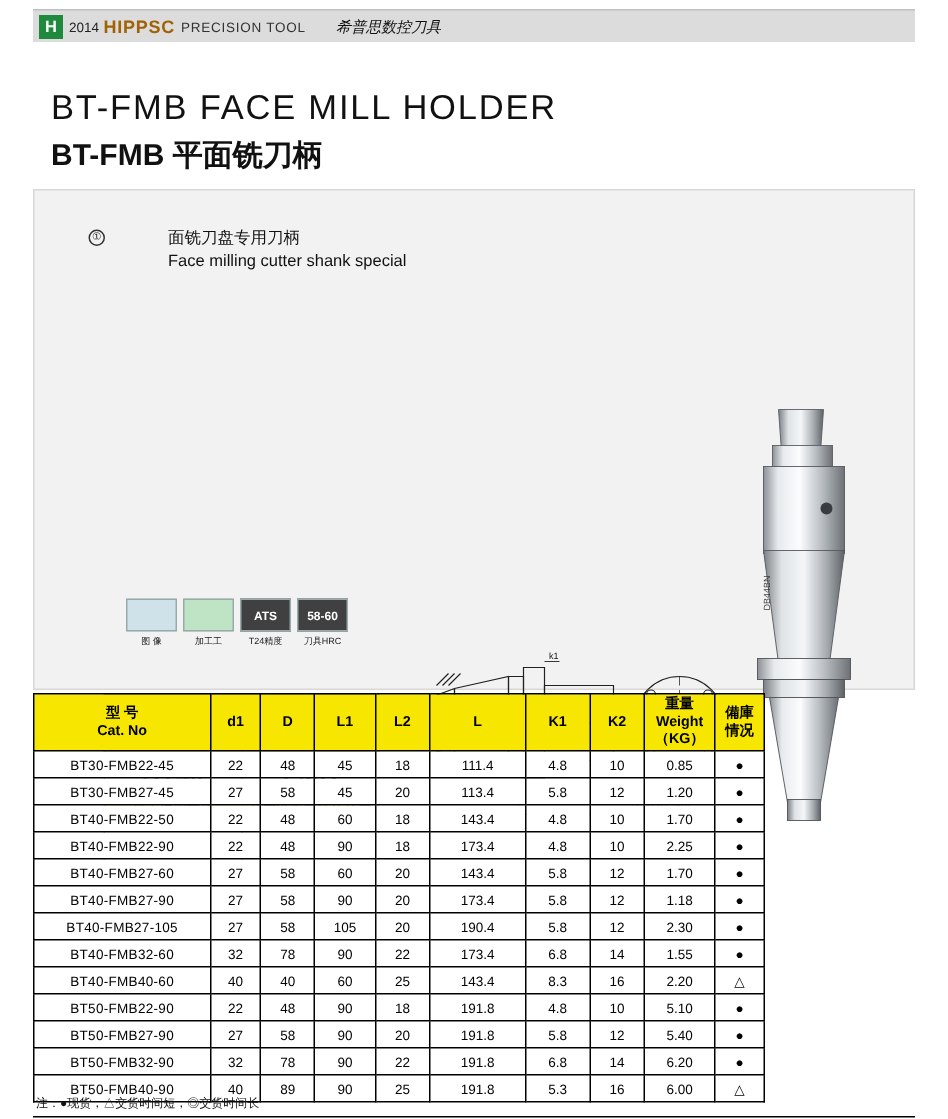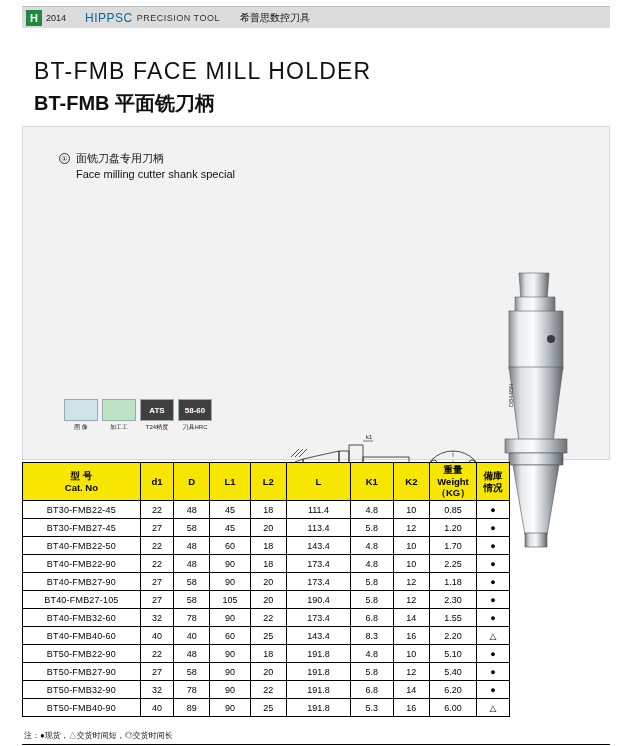--- a/index.html
+++ b/index.html
@@ -31,29 +31,28 @@
     color: #fff;
     font-size: 11px;
     font-weight: bold;
     display: flex; align-items:center; justify-content:center;
     margin-right: 4px;
   }
   .topbar .year {
     font-size: 9px; color: #222; margin-right: 3px;
   }
   .topbar .brand-en {
-    font-size: 12px; font-weight: normal; letter-spacing: .5px; color:#0369a1;
+    font-size: 12px; font-weight: bold; letter-spacing: .5px; color:#a16207;
     margin-right: 4px;
-    margin-left: 16px;
   }
   .topbar .brand-sub {
     font-size: 9px; color: #333; margin-right: 20px; letter-spacing: .5px;
   }
   .topbar .brand-cn {
-    font-size: 10px; color: #111;
+    font-size: 10px; color: #111; font-style: italic;
   }
 
   
   .title-en {
     position:absolute; left: 34px; top: 58px;
     font-size: 23px; letter-spacing: 1.2px; font-weight: 400; color:#111;
   }
   .title-cn {
     position:absolute; left: 34px; top: 90px;
     font-size: 20px; font-weight: bold; color:#111;
@@ -62,33 +61,33 @@
   
   .panel {
     position:absolute;
     left: 22px; top: 126px;
     width: 588px; height: 334px;
     background: #f2f2f2;
     border: 1px solid #d8d8d8;
   }
   .panel-note {
     position:absolute; left: 36px; top: 24px;
-    display:flex; align-items:flex-start;
+    display:flex; align-items:flex-start;gap:36px;
   }
   .circ-num {
     width: 11px; height: 11px; border:1px solid #333; border-radius:50%;
     font-size: 7px; line-height: 9px; text-align:center; margin-right:6px; margin-top:2px;
     color:#222;
   }
   .note-cn { font-size: 11px; color:#111; }
   .note-en { font-size: 11px; color:#111; margin-top:2px;text-align:right;}
 
   
   .icons-row {
-    position:absolute; left: 40px; top: 272px;
+    position:absolute; left: 60px; top: 272px;
     display:flex; gap:0px;
   }
   .icon-cell {
     width: 36px; height: 38px;
     display:flex; flex-direction:column; align-items:center;
     margin-right: 2px;
   }
   .icon-img {
     width: 34px; height: 22px; border:1px solid #9aa; background:#cfe2ea;
     display:flex; align-items:center; justify-content:center;
@@ -397,20 +396,32 @@
         <td>48</td>
         <td>90</td>
         <td>18</td>
         <td>173.4</td>
         <td>4.8</td>
         <td>10</td>
         <td>2.25</td>
         <td>●</td>
       </tr>
       <tr>
+        <td class="catno">BT40-FMB27-60</td>
+        <td>27</td>
+        <td>58</td>
+        <td>60</td>
+        <td>20</td>
+        <td>143.4</td>
+        <td>5.8</td>
+        <td>12</td>
+        <td>1.70</td>
+        <td>●</td>
+      </tr>
+      <tr>
         <td class="catno">BT40-FMB27-90</td>
         <td>27</td>
         <td>58</td>
         <td>90</td>
         <td>20</td>
         <td>173.4</td>
         <td>5.8</td>
         <td>12</td>
         <td>1.18</td>
         <td>●</td>

